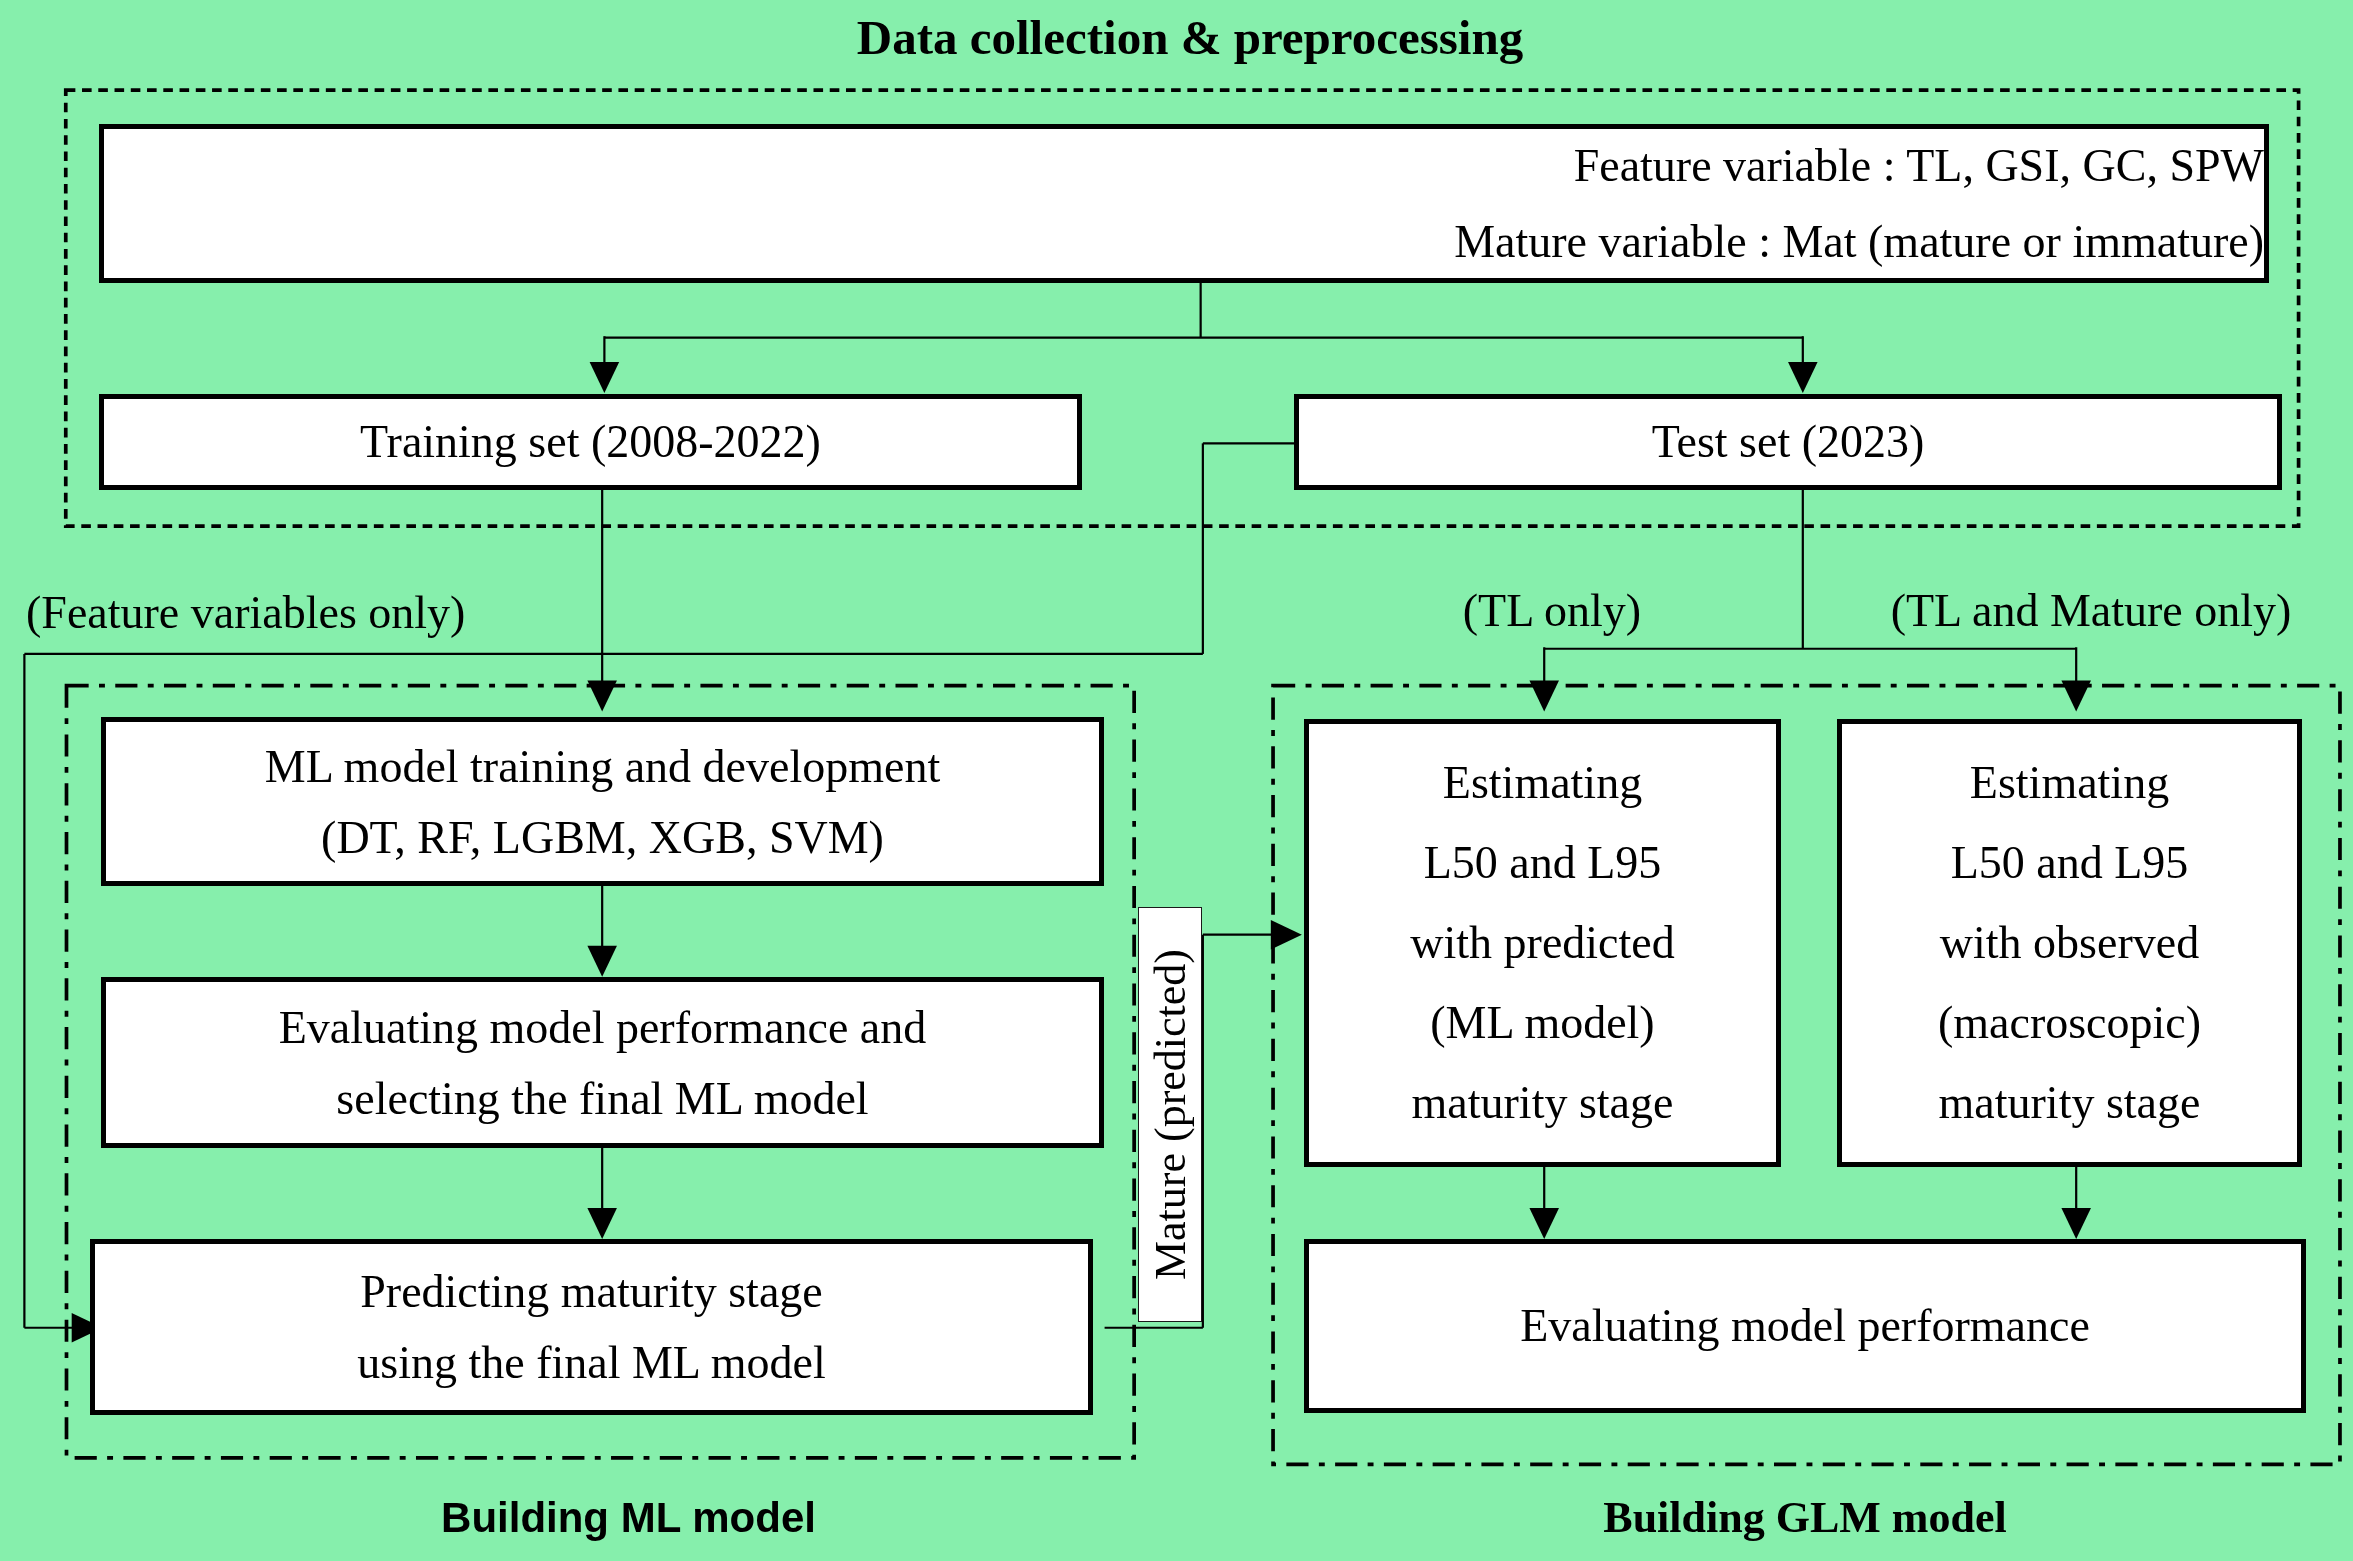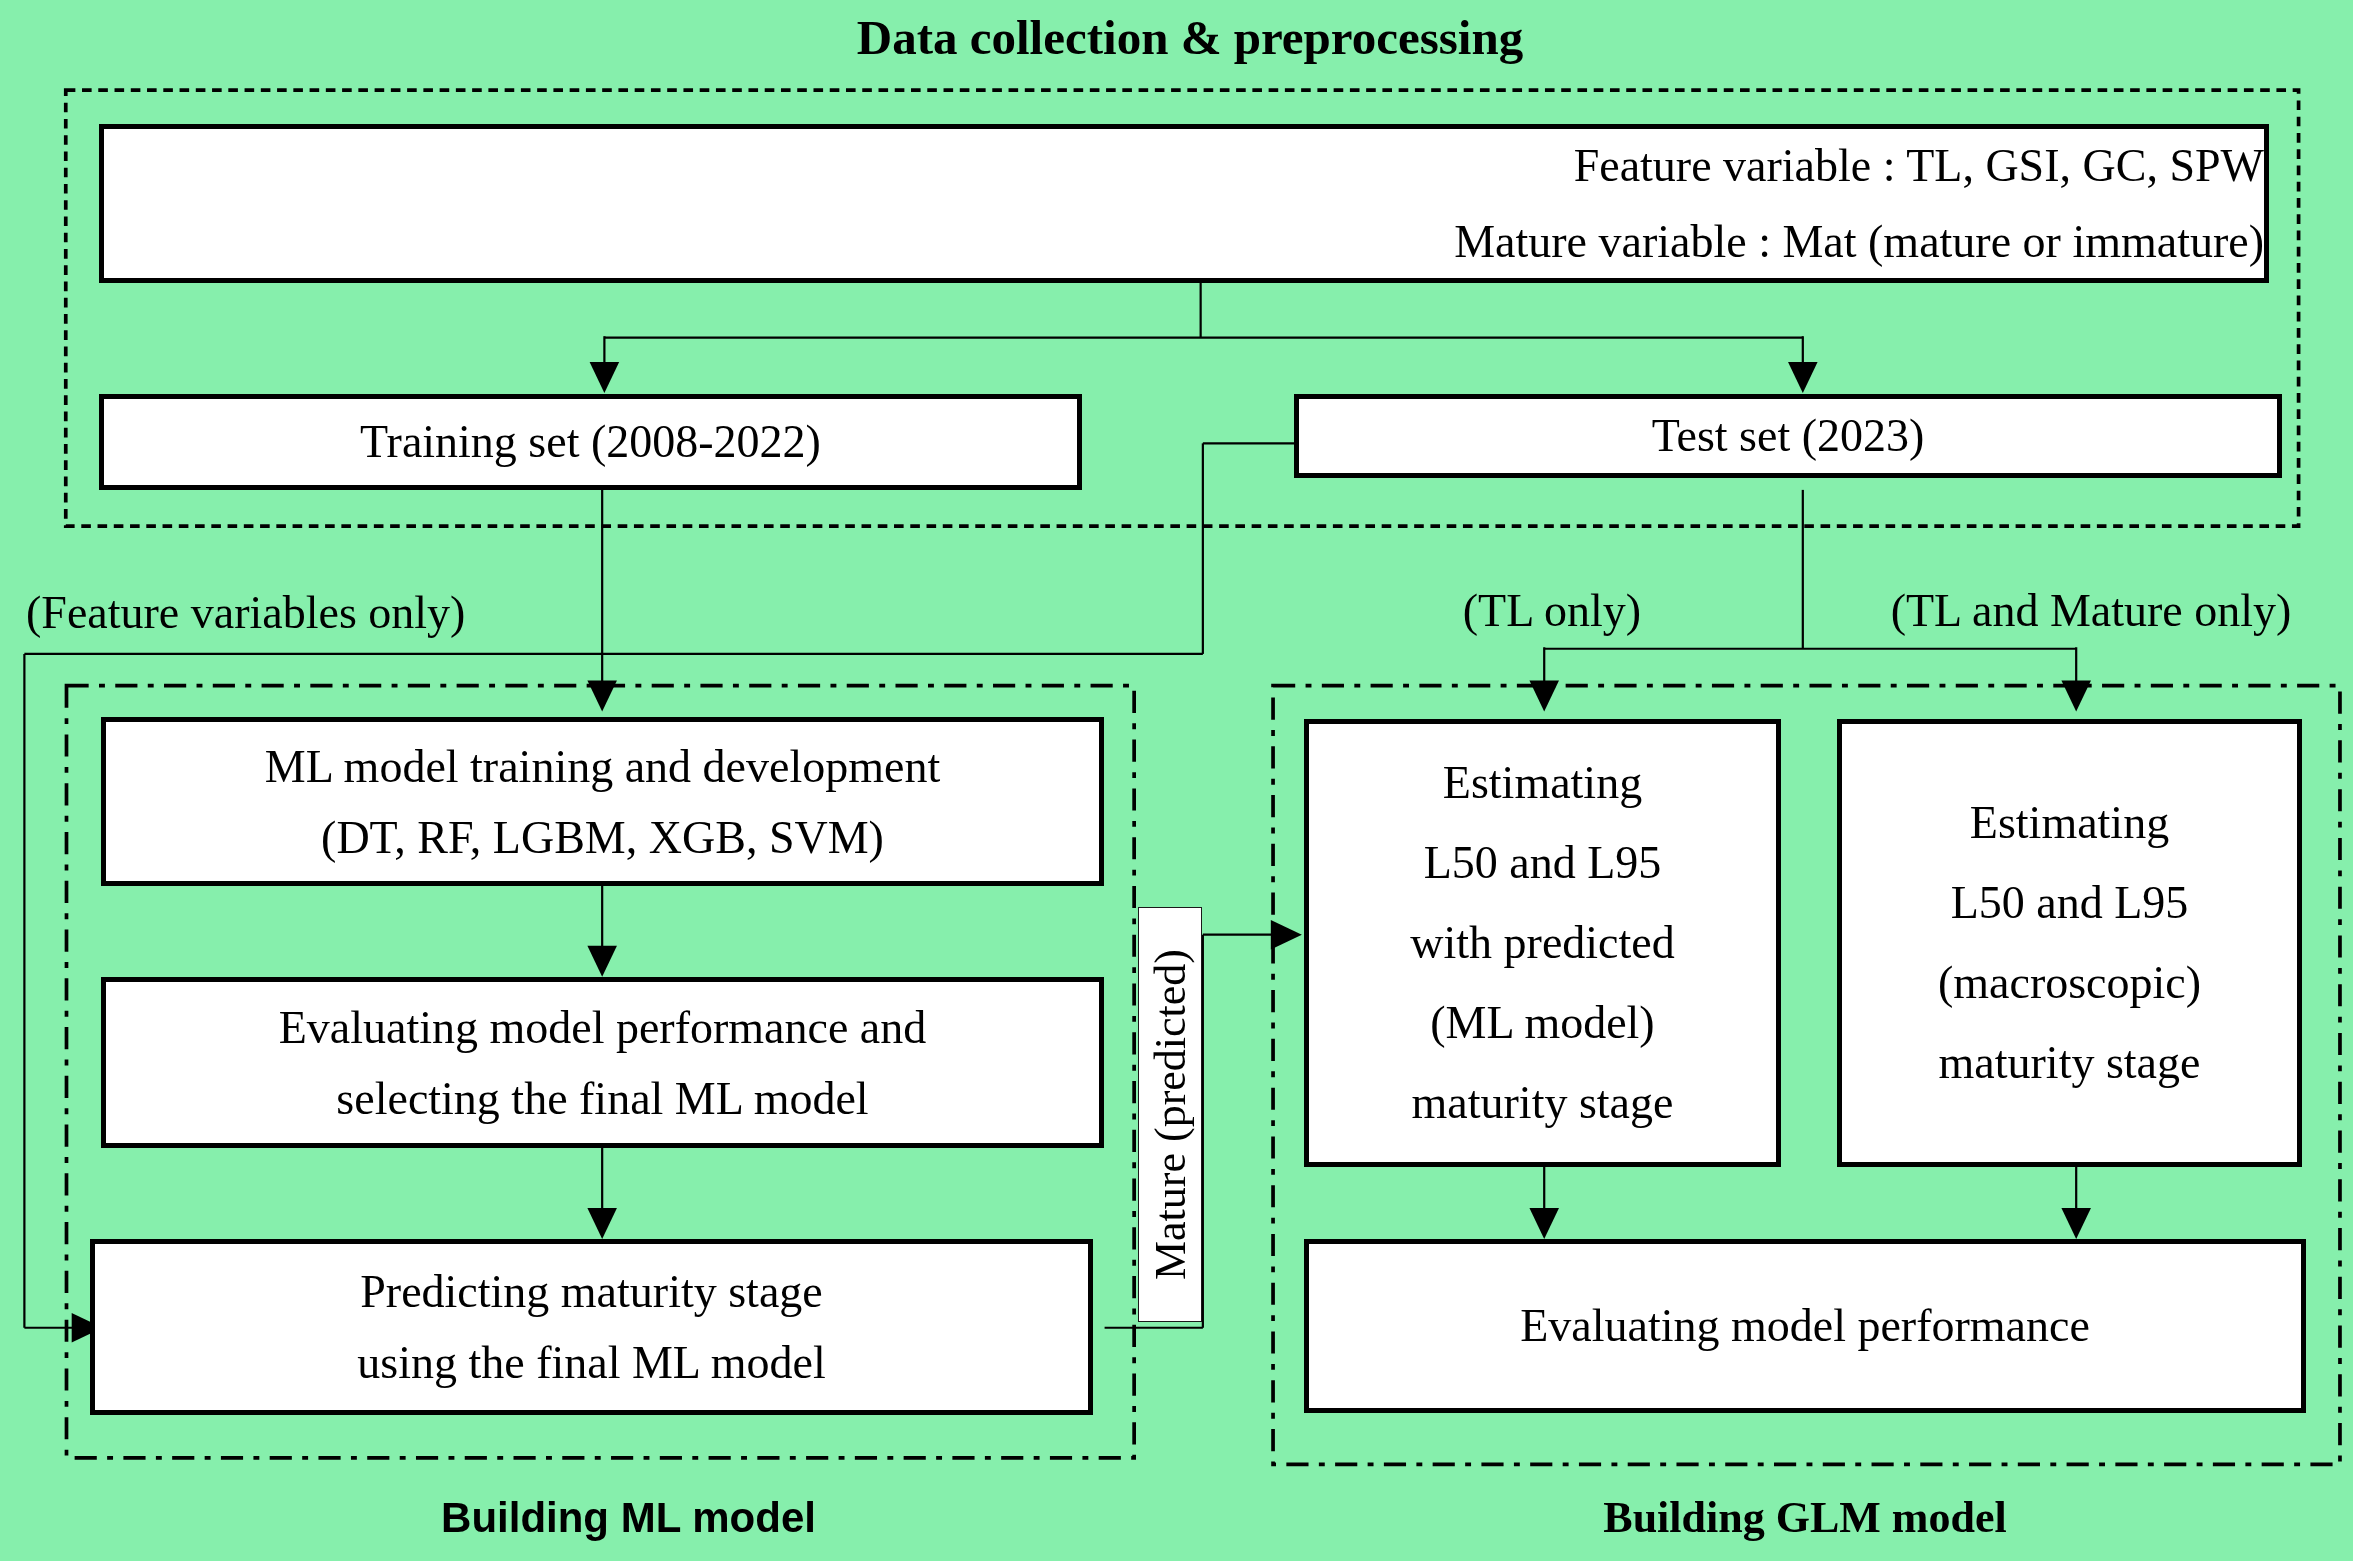--- a/index.html
+++ b/index.html
@@ -142,21 +142,21 @@
   <div class="title" style="left:82px; top:8.9px; width:2216px;">Data collection &amp; preprocessing</div>
 
   <div class="box feature" style="left:99px; top:124px; width:2170px; height:159px;align-items:flex-end;">
     <span class="line">Feature variable : TL, GSI, GC, SPW</span>
     <span class="line">Mature variable : Mat (mature or immature)</span>
   </div>
 
   <div class="box" style="left:99px; top:394px; width:983px; height:96px;">
     <span class="line">Training set (2008-2022)</span>
   </div>
-  <div class="box" style="left:1294px; top:394px; width:988px; height:84px;">
+  <div class="box" style="left:1294px; top:394px; width:988px; height:96px;">
     <span class="line">Test set (2023)</span>
   </div>
 
   <div class="edge-label" style="left:26px; top:586px;">(Feature variables only)</div>
   <div class="edge-label centered" style="left:1441px; top:584px; width:222px;">(TL only)</div>
   <div class="edge-label centered" style="left:1862px; top:584px; width:458px;">(TL and Mature only)</div>
 
   <div class="box lh96" style="left:101px; top:717px; width:1003px; height:169px;">
     <span class="line">ML model training and development</span>
     <span class="line">(DT, RF, LGBM, XGB, SVM)</span>
@@ -177,20 +177,21 @@
   <div class="box lh108" style="left:1304px; top:719px; width:477px; height:448px;">
     <span class="line">Estimating</span>
     <span class="line">L50 and L95</span>
     <span class="line">with predicted</span>
     <span class="line">(ML model)</span>
     <span class="line">maturity stage</span>
   </div>
   <div class="box lh108" style="left:1837px; top:719px; width:465px; height:448px;">
     <span class="line">Estimating</span>
     <span class="line">L50 and L95</span>
+    <span class="line">with observed</span>
     <span class="line">(macroscopic)</span>
     <span class="line">maturity stage</span>
   </div>
   <div class="box" style="left:1304px; top:1239px; width:1002px; height:174px;">
     <span class="line">Evaluating model performance</span>
   </div>
 
   <div class="caption sans" style="left:126px; top:1494px; width:1005px;">Building ML model</div>
   <div class="caption" style="left:1304px; top:1492px; width:1002px;">Building GLM model</div>
 

